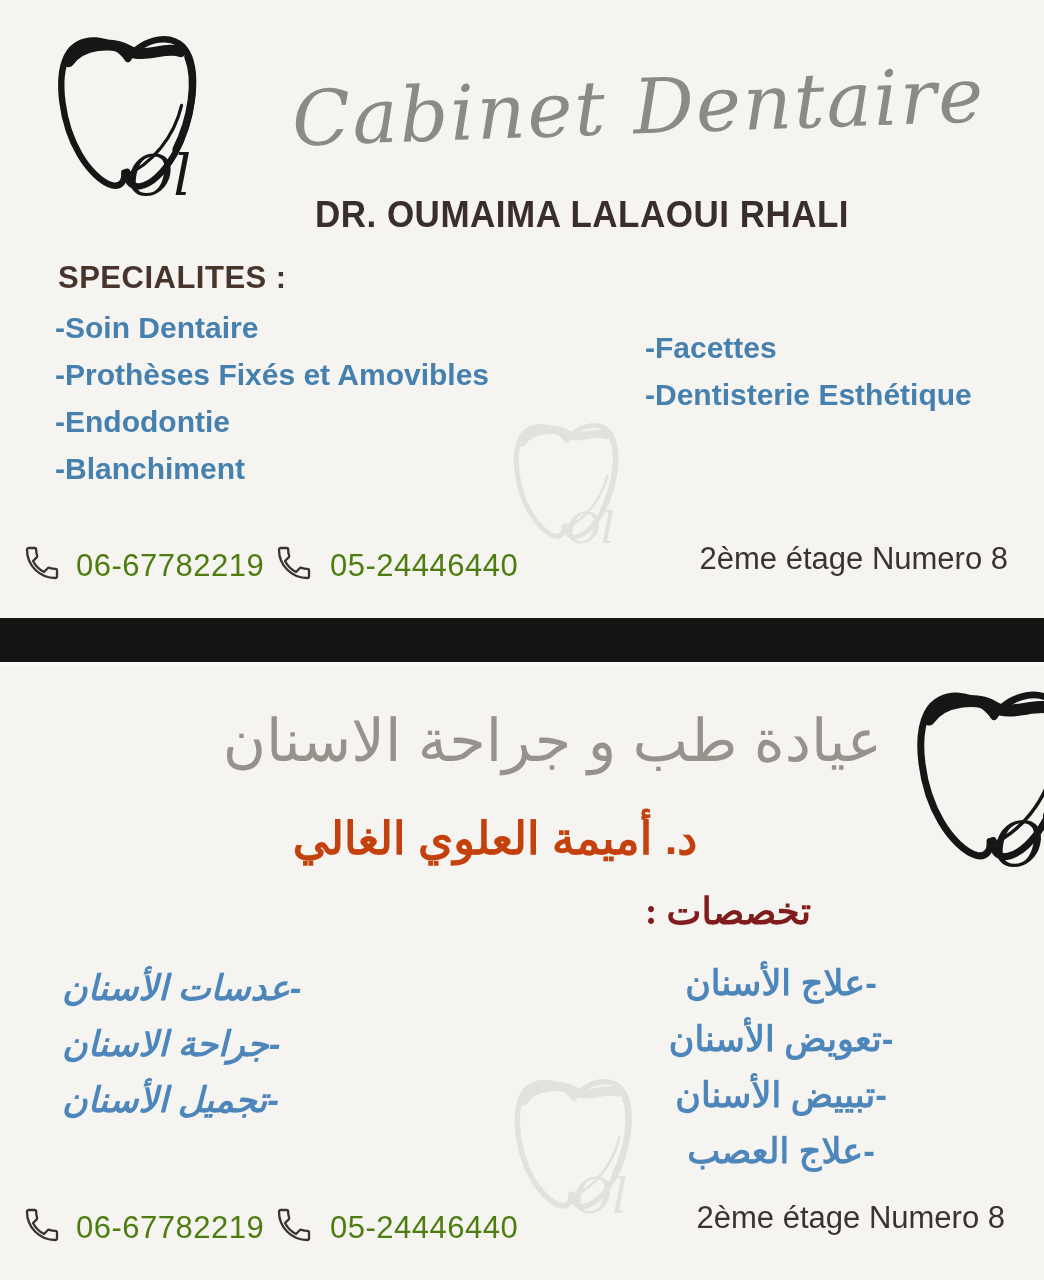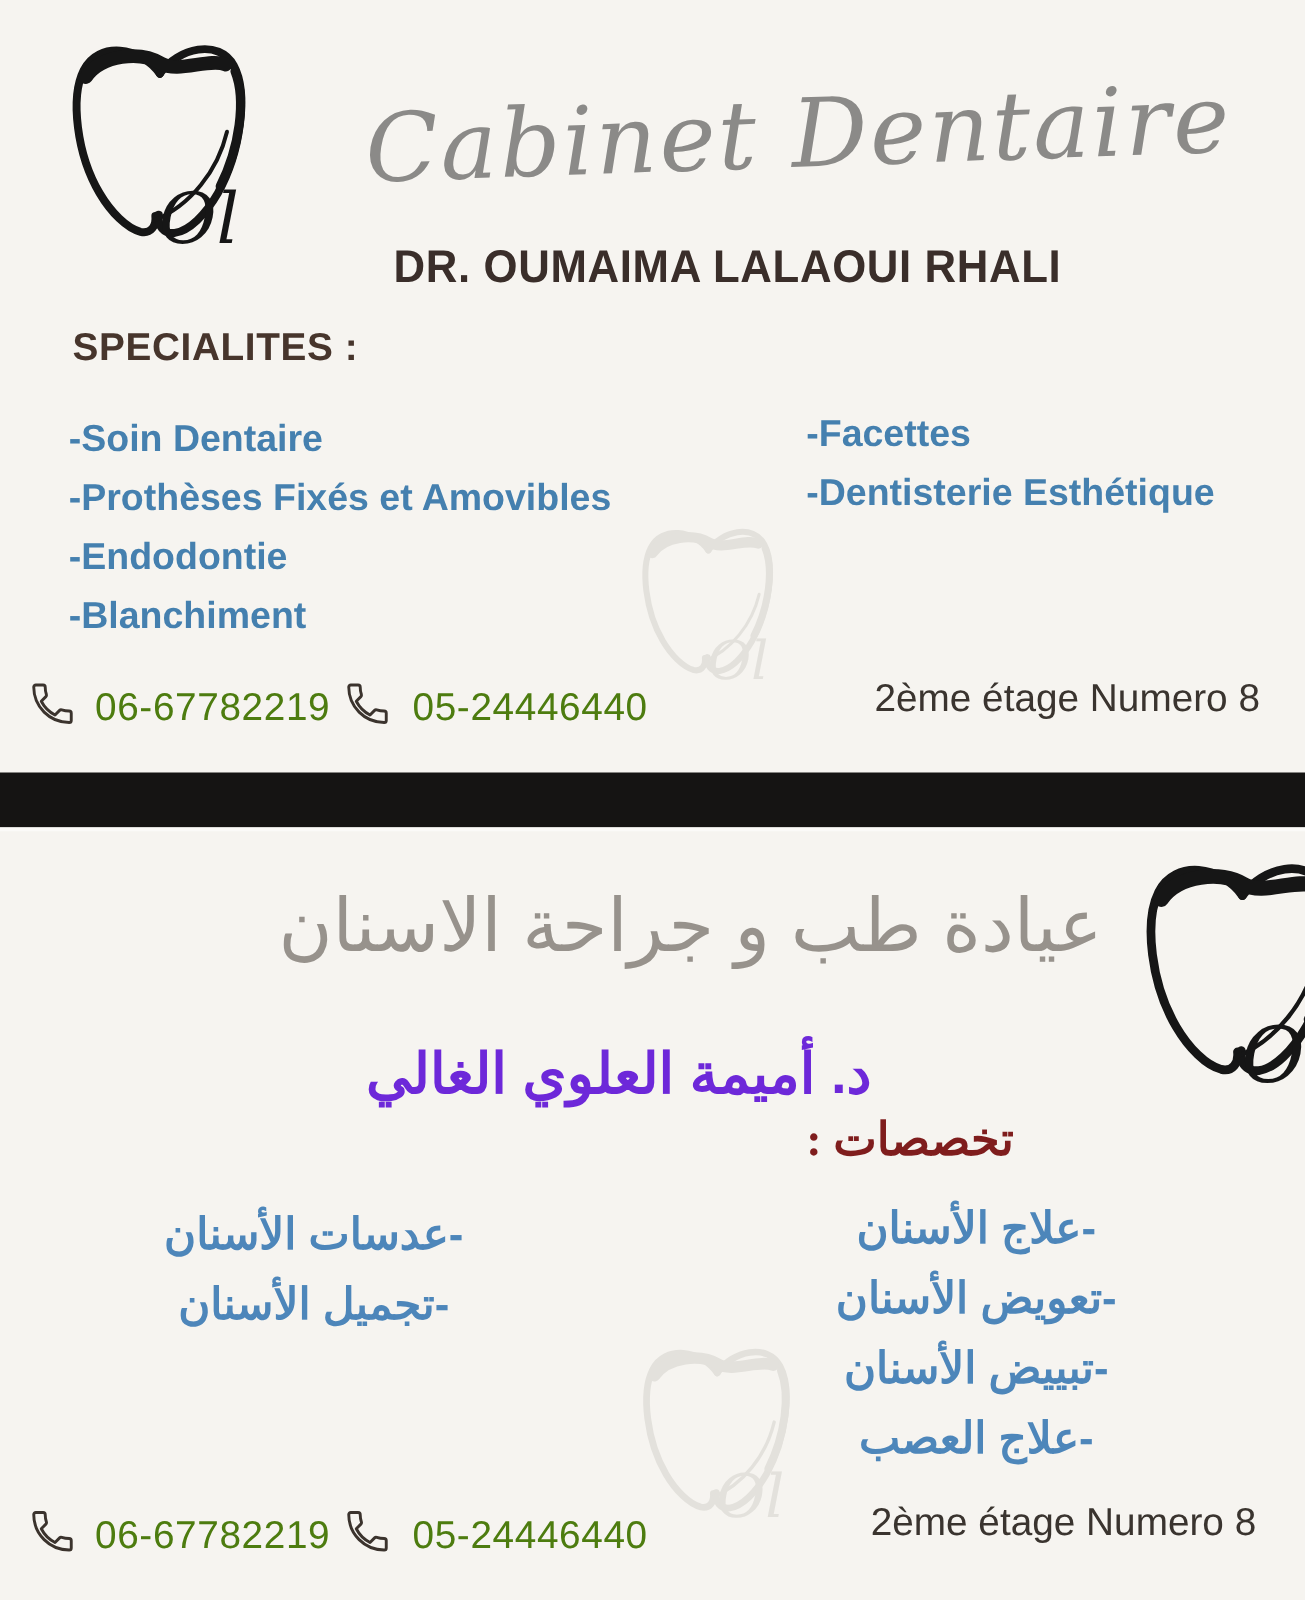--- a/index.html
+++ b/index.html
@@ -32,21 +32,21 @@
   .doctor-fr{
     position:absolute;left:272px;top:194px;width:620px;
     font-size:35px;font-weight:bold;color:#3a2e2a;text-align:center;
     letter-spacing:.5px;transform:scaleY(1.05);white-space:nowrap;
   }
   .heading-fr{
     position:absolute;left:33px;top:260px;
     font-size:31px;font-weight:bold;color:#47352c;letter-spacing:.5px;margin-left:25px;
   }
   .list-fr{position:absolute;font-size:30px;font-weight:bold;color:#4580af;line-height:47px;white-space:nowrap;}
-  .list-fr-left{left:55px;top:328px;}
+  .list-fr-left{left:55px;top:304px;}
   .list-fr-right{left:645px;top:324px;}
 
   
   .phone-icon{width:40px;height:40px;color:#3b332d;}
   .phone-num{position:absolute;font-size:31px;color:#4d7c0f;letter-spacing:.5px;white-space:nowrap;}
   .addr{position:absolute;width:350px;text-align:right;font-size:31px;color:#3a342f;white-space:nowrap;}
   .row-top .icon1{position:absolute;left:22px;top:543px;}
   .row-top .num1{left:76px;top:548px;}
   .row-top .icon2{position:absolute;left:274px;top:543px;}
   .row-top .num2{left:330px;top:548px;}
@@ -58,33 +58,32 @@
   .addr-bottom{left:655px;top:1200px;}
 
   
   .title-ar{
     position:absolute;left:0;top:706px;width:882px;
     direction:rtl;text-align:right;font-size:59px;font-weight:400;
     color:#97928c;white-space:nowrap;
   }
   .doctor-ar{
     position:absolute;left:170px;top:812px;width:650px;
-    direction:rtl;text-align:center;font-size:45px;font-weight:bold;color:#6d28d9;
+    direction:rtl;text-align:center;font-size:45px;font-weight:bold;color:#c2410c;
     white-space:nowrap;
-    margin-top:20px;
   }
   .heading-ar{
     position:absolute;left:645px;top:890px;width:362px;
     direction:rtl;text-align:left;font-size:37px;font-weight:bold;color:#7f1d1d;
     white-space:nowrap;
     font-family:Liberation Serif, serif;
   }
   .list-ar{position:absolute;direction:rtl;font-size:35px;font-weight:bold;color:#4d86ba;line-height:56px;white-space:nowrap;}
   .list-ar-right{left:560px;top:955px;width:442px;text-align:center;}
-  .list-ar-left{left:50px;top:960px;width:402px;text-align:center;}
+  .list-ar-left{left:62px;top:960px;width:402px;text-align:left;font-style:italic;}
 
   .hidden-defs{position:absolute;width:0;height:0;overflow:hidden;}
 </style>
 </head>
 <body>
 
 <div class="page">
 
   <svg class="hidden-defs" aria-hidden="true">
     <defs>
@@ -165,20 +164,21 @@
 
   <div class="list-ar list-ar-right" dir="rtl">
     <div>-علاج الأسنان</div>
     <div>-تعويض الأسنان</div>
     <div>-تبييض الأسنان</div>
     <div>-علاج العصب</div>
   </div>
 
   <div class="list-ar list-ar-left" dir="rtl">
     <div>-عدسات الأسنان</div>
+    <div>-جراحة الاسنان</div>
     <div>-تجميل الأسنان</div>
   </div>
 
   <div class="row-bottom">
     <svg class="phone-icon icon1">
       <use href="#phone" width="40" height="40"></use>
     </svg>
     <span class="phone-num num1">06-67782219</span>
     <svg class="phone-icon icon2">
       <use href="#phone" width="40" height="40"></use>

